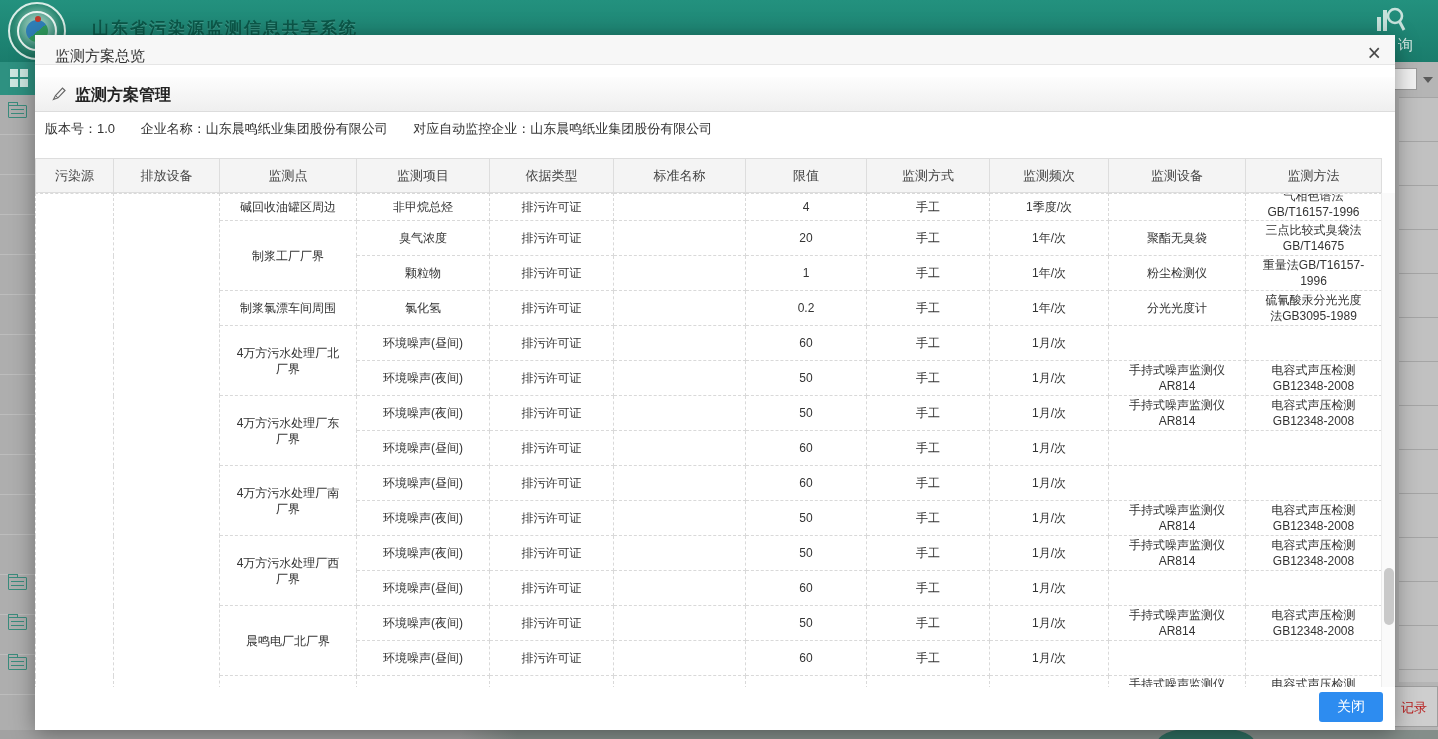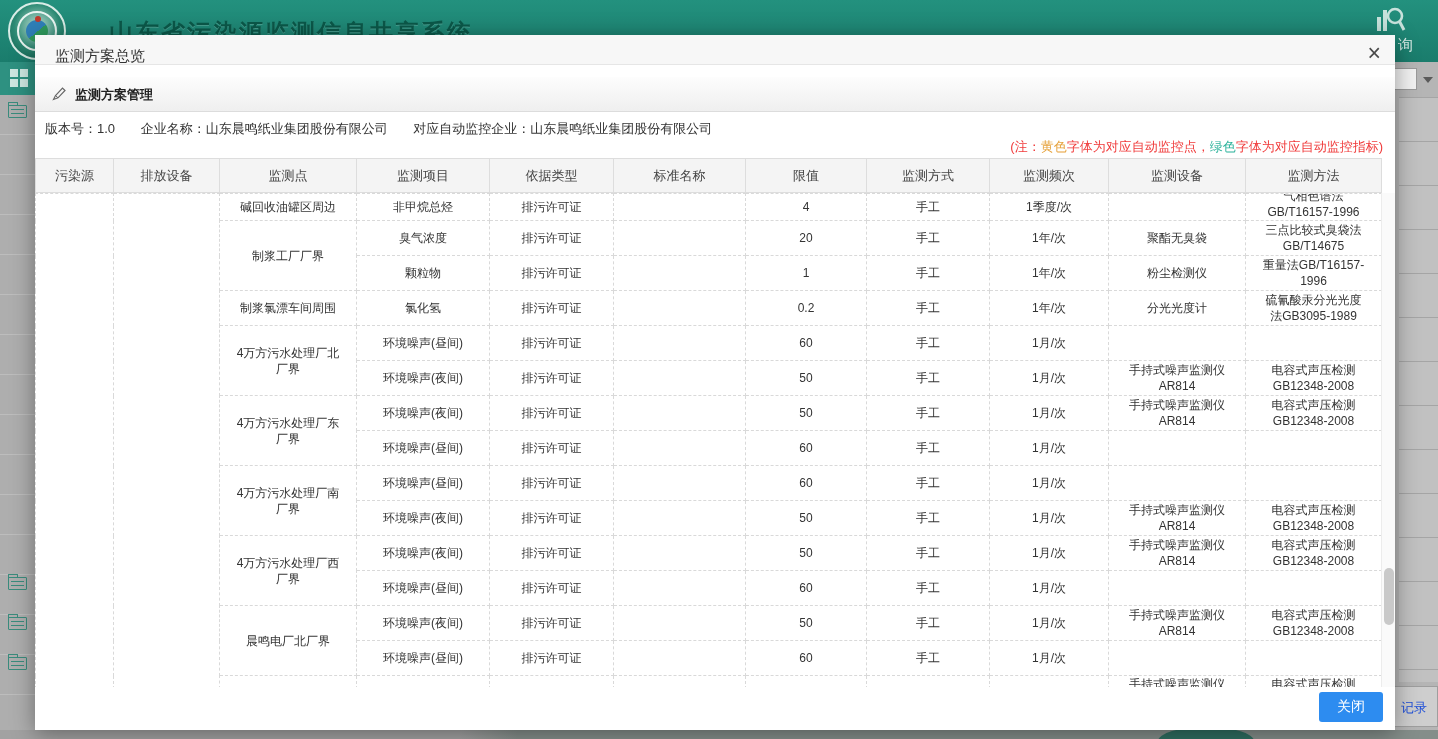--- a/index.html
+++ b/index.html
@@ -9,22 +9,22 @@
   
   .app-header { position:absolute; left:0; top:0; width:1438px; height:62px;
     background:linear-gradient(#23917e,#1a7c6c); z-index:2; }
   .logo { position:absolute; left:8px; top:2px; width:58px; height:58px; border-radius:50%;
     background:radial-gradient(circle at 50% 42%, #bfe0d4 0%, #2c8a74 55%, #0d5a4b 100%);
     border:2px solid #d8ece6; }
   .logo-ring { position:absolute; left:7px; top:7px; right:7px; bottom:7px; border:2px solid #e9f5f1; border-radius:50%; }
   .logo-core { position:absolute; left:16px; top:16px; width:22px; height:22px; border-radius:50%;
     background:linear-gradient(140deg,#2f7fb8 0 52%, #2f9a5d 52% 100%); }
   .logo-dot { position:absolute; left:25px; top:12px; width:6px; height:6px; border-radius:50%; background:#c0392b; }
-  .app-title { position:absolute; left:92px; top:17px; font-size:24px; font-weight:bold; letter-spacing:2px;
-    color:#0b5849; text-shadow:0 1px 0 rgba(255,255,255,0.18);margin-left:17px; }
+  .app-title { position:absolute; left:92px; top:17px; font-size:17px; font-weight:bold; letter-spacing:2px;
+    color:#0b5849; text-shadow:0 1px 0 rgba(255,255,255,0.18); }
   .icon-dots-hit { position:absolute; left:1300px; top:2px; width:36px; height:36px; }
   .icon-search { position:absolute; left:1374px; top:3px; width:32px; height:32px; }
   .search-label { position:absolute; left:1398px; top:36px; font-size:15px; color:#d9ece7; }
 
   
   .subnav { position:absolute; left:0; top:62px; width:1395px; height:33px; background:#2e9181; z-index:1; }
   .grid-icon { position:absolute; left:10px; top:7px; width:18px; height:18px;
     background:
       linear-gradient(#cde7e1,#cde7e1) 0 0/8px 8px no-repeat,
       linear-gradient(#cde7e1,#cde7e1) 10px 0/8px 8px no-repeat,
@@ -39,39 +39,39 @@
 
   
   .right-strip { position:absolute; left:1395px; top:62px; width:43px; height:668px; background:#b5b5b5; z-index:1; }
   .dropdown-stub { position:absolute; left:-6px; top:6px; width:28px; height:22px; background:#f2f2f2; border:1px solid #9a9a9a; }
   .caret-down-icon { position:absolute; left:28px; top:15px; width:0; height:0;
     border-left:5px solid transparent; border-right:5px solid transparent; border-top:6px solid #5a5a5a; }
   .bg-cells { position:absolute; left:4px; top:35px; width:39px; height:585px; background:#c1c1c1;
     background-image:repeating-linear-gradient(to bottom, transparent 0 43px, #a5a5a5 43px 44px);
     border-top:1px solid #a5a5a5; }
   .record-box { position:absolute; left:-3px; top:624px; width:46px; height:41px; background:#cecece;
-    border:1px solid #9e9e9e; font-size:13px; color:#1d4ed8; padding:12px 0 0 8px; }
+    border:1px solid #9e9e9e; font-size:13px; color:#b91c1c; padding:12px 0 0 8px; }
 
   
   .bottom-strip { position:absolute; left:0; top:730px; width:1438px; height:9px;
     background:linear-gradient(to right,#a2a2a2 0 32%, #848e8a 36%); z-index:1; }
   .bottom-emblem { position:absolute; left:1158px; top:727px; width:96px; height:28px; border-radius:50%;
     background:#2e6e61; z-index:1; }
 
   
   .modal { position:absolute; left:35px; top:35px; width:1360px; height:695px; background:#fff;
     box-shadow:0 4px 22px rgba(0,0,0,0.38); z-index:10; }
   .m-titlebar { position:absolute; left:0; top:0; width:100%; height:30px; background:#f7f7f7;
     border-bottom:1px solid #e6e6e6; }
   .m-title { position:absolute; left:20px; top:0; line-height:42px; font-size:15px; color:#333; }
   .m-close { position:absolute; right:14px; top:7px; font-size:23px; color:#4a4a4a; cursor:pointer; line-height:1; }
   .m-section { position:absolute; left:0; top:42px; width:100%; height:35px;
     background:linear-gradient(#fdfdfd,#efefef); border-bottom:1px solid #dcdcdc; }
   .pencil-icon { position:absolute; left:16px; top:9px; }
-  .m-section-title { position:absolute; left:40px; top:0; line-height:35px; font-size:13px; font-weight:bold; color:#222; }
+  .m-section-title { position:absolute; left:40px; top:0; line-height:35px; font-size:16px; font-weight:bold; color:#222; }
   .m-info { position:absolute; left:0; top:77px; width:100%; height:46px; background:#fff;text-decoration:underline; }
   .info-line { position:absolute; left:10px; top:8px; font-size:13px; color:#333; }
   .info-line span { margin-right:22px; }
   .m-note { position:absolute; right:12px; top:26px; font-size:13px; color:#f03b3b; white-space:nowrap; }
   .m-note .yellow { color:#e6a23c; }
   .m-note .green  { color:#2eb39c; }
 
   
   .tables { position:absolute; left:0; top:123px; width:1346px; }
   table { border-collapse:collapse; table-layout:fixed; width:1346px;padding-left:13px; }
@@ -142,23 +142,20 @@
       <line x1="4.5" y1="9.5" x2="7" y2="11.8" stroke="#666" stroke-width="1"></line>
     </svg>
     <div class="m-section-title">监测方案管理</div>
   </div>
 
   <div class="m-info">
     <div class="info-line">
       <span>版本号：1.0</span>
       <span>企业名称：山东晨鸣纸业集团股份有限公司</span>
       <span>对应自动监控企业：山东晨鸣纸业集团股份有限公司</span>
-    </div>
-    <div class="m-note">
-      <span>(注：</span><span class="yellow">黄色</span><span>字体为对应自动监控点，</span><span class="green">绿色</span><span>字体为对应自动监控指标)</span>
     </div>
   </div>
 
   <div class="tables">
     <table id="head-table">
         <colgroup>
           <col style="width: 78px;">
           <col style="width: 106px;">
           <col style="width: 137px;">
           <col style="width: 133px;">

